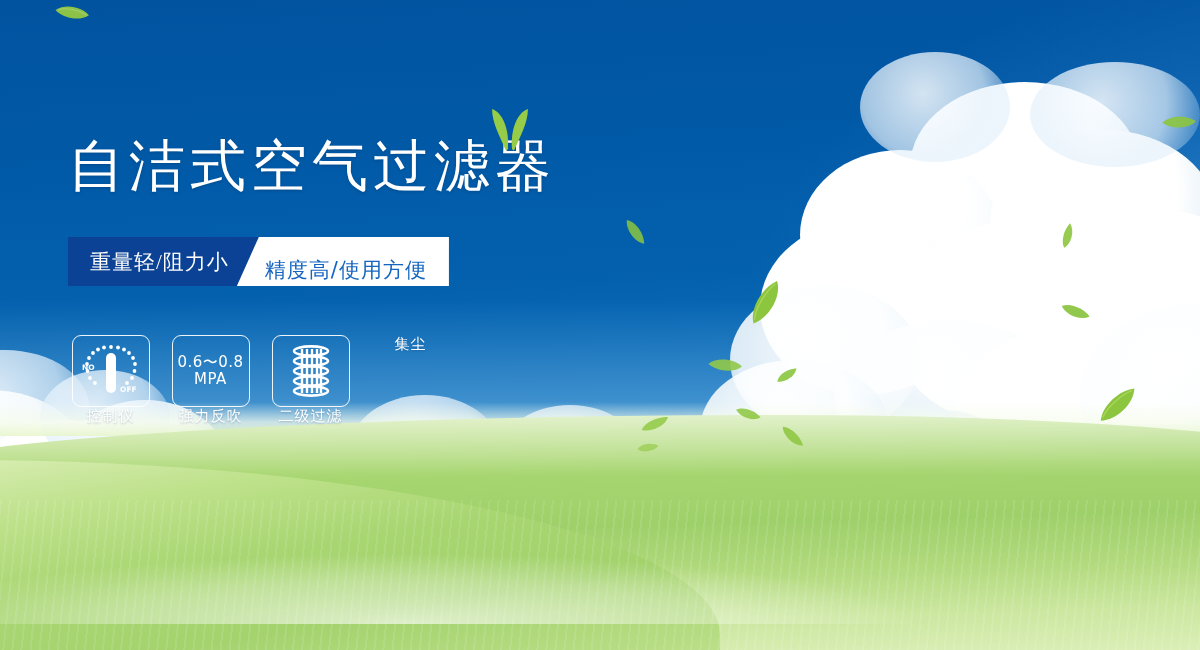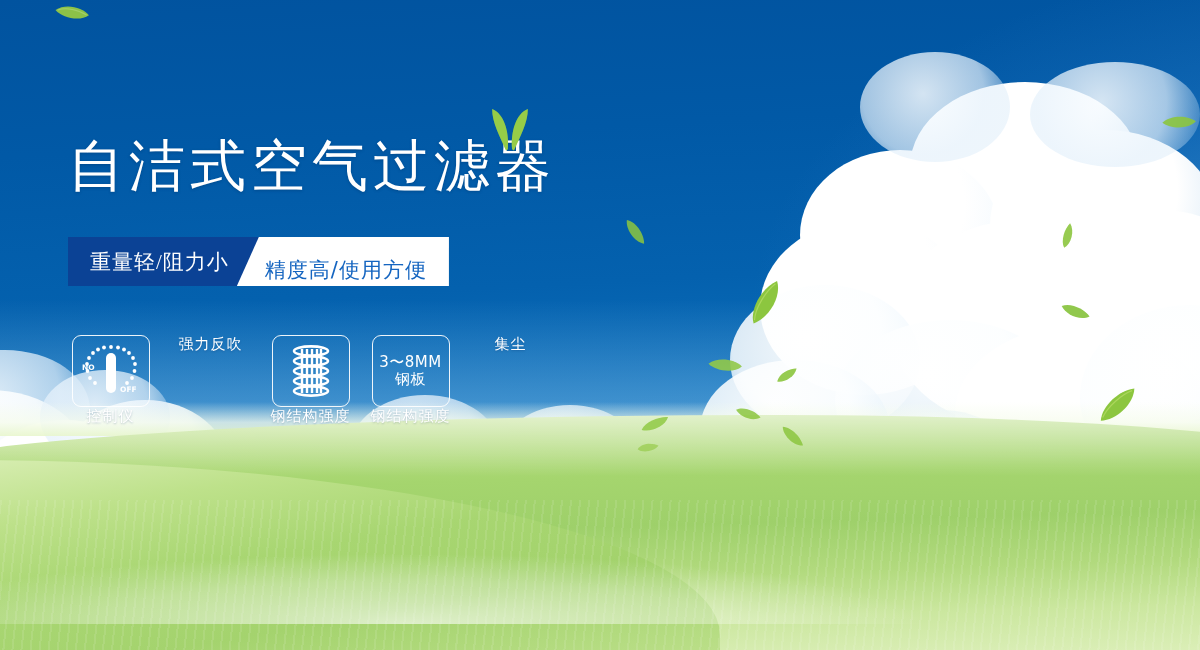--- a/index.html
+++ b/index.html
@@ -292,20 +292,26 @@
           </g>
           <rect x="30" y="13" width="10" height="40" rx="5" fill="#ffffff"></rect>
           <text x="6" y="30" font-family="DejaVu Sans, sans-serif" font-size="7.5" fill="#ffffff" font-weight="bold">NO</text>
           <text x="44" y="52" font-family="DejaVu Sans, sans-serif" font-size="7.5" fill="#ffffff" font-weight="bold">OFF</text>
         </svg>
       </div>
       <div class="feature-label">控制仪</div>
     </div>
 
     <div class="feature">
+      <div class="feature-box">
+        <div class="feature-text">
+          <div>0.6〜0.8</div>
+          <div class="l2">MPA</div>
+        </div>
+      </div>
       <div class="feature-label">强力反吹</div>
     </div>
 
     <div class="feature">
       <div class="feature-box">
         <svg width="56" height="58" viewBox="0 0 56 58">
           <g stroke="#ffffff" stroke-width="2.4">
             <line x1="19" y1="7" x2="19" y2="51"></line>
             <line x1="24" y1="7" x2="24" y2="51"></line>
             <line x1="29" y1="7" x2="29" y2="51"></line>
@@ -314,31 +320,22 @@
           </g>
           <g fill="none" stroke="#ffffff" stroke-width="2.6">
             <ellipse cx="28" cy="9" rx="17" ry="4.6"></ellipse>
             <ellipse cx="28" cy="19" rx="17" ry="4.6"></ellipse>
             <ellipse cx="28" cy="29" rx="17" ry="4.6"></ellipse>
             <ellipse cx="28" cy="39" rx="17" ry="4.6"></ellipse>
             <ellipse cx="28" cy="49" rx="17" ry="4.6"></ellipse>
           </g>
         </svg>
       </div>
-      <div class="feature-label">钢结构强度</div>
-    </div>
-
-    <div class="feature">
-      <div class="feature-box">
-        <div class="feature-text">
-          <div>3〜8MM</div>
-          <div class="l2">钢板</div>
-        </div>
-      </div>
-      <div class="feature-label">钢结构强度</div>
-    </div>
+      <div class="feature-label">二级过滤</div>
+    </div>
+
 
     <div class="feature">
       <div class="feature-label">集尘</div>
     </div>
 
   </div>
 </div>
 
 </body></html>

